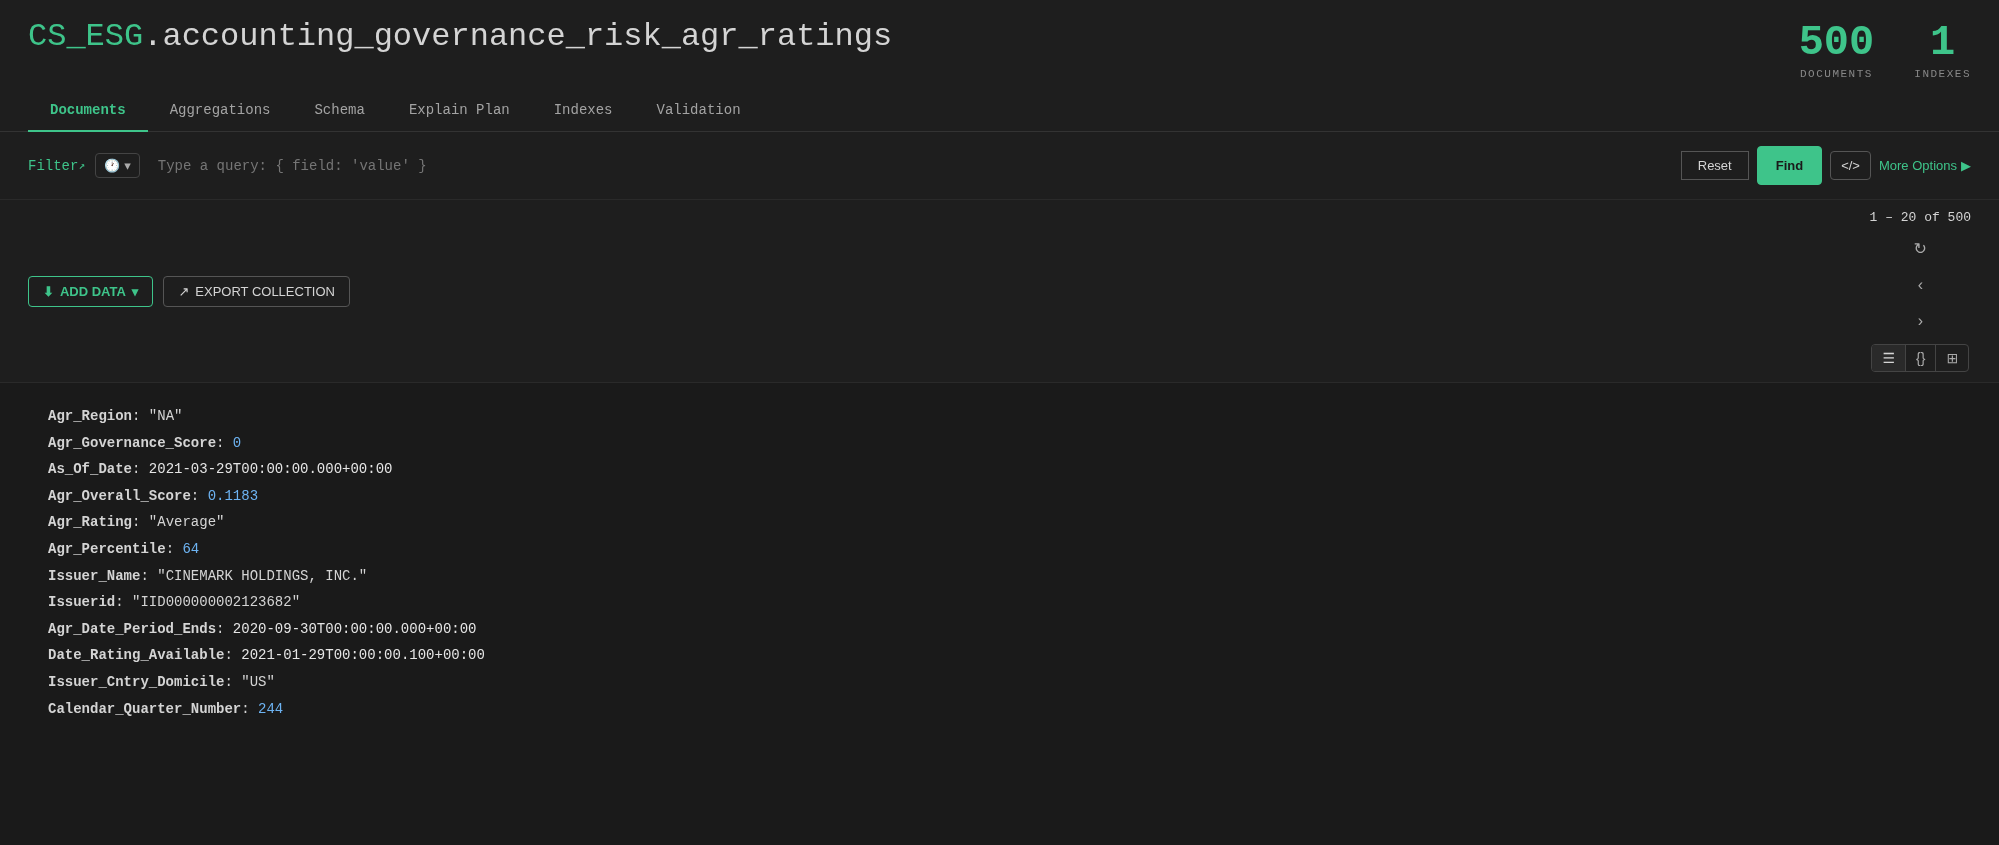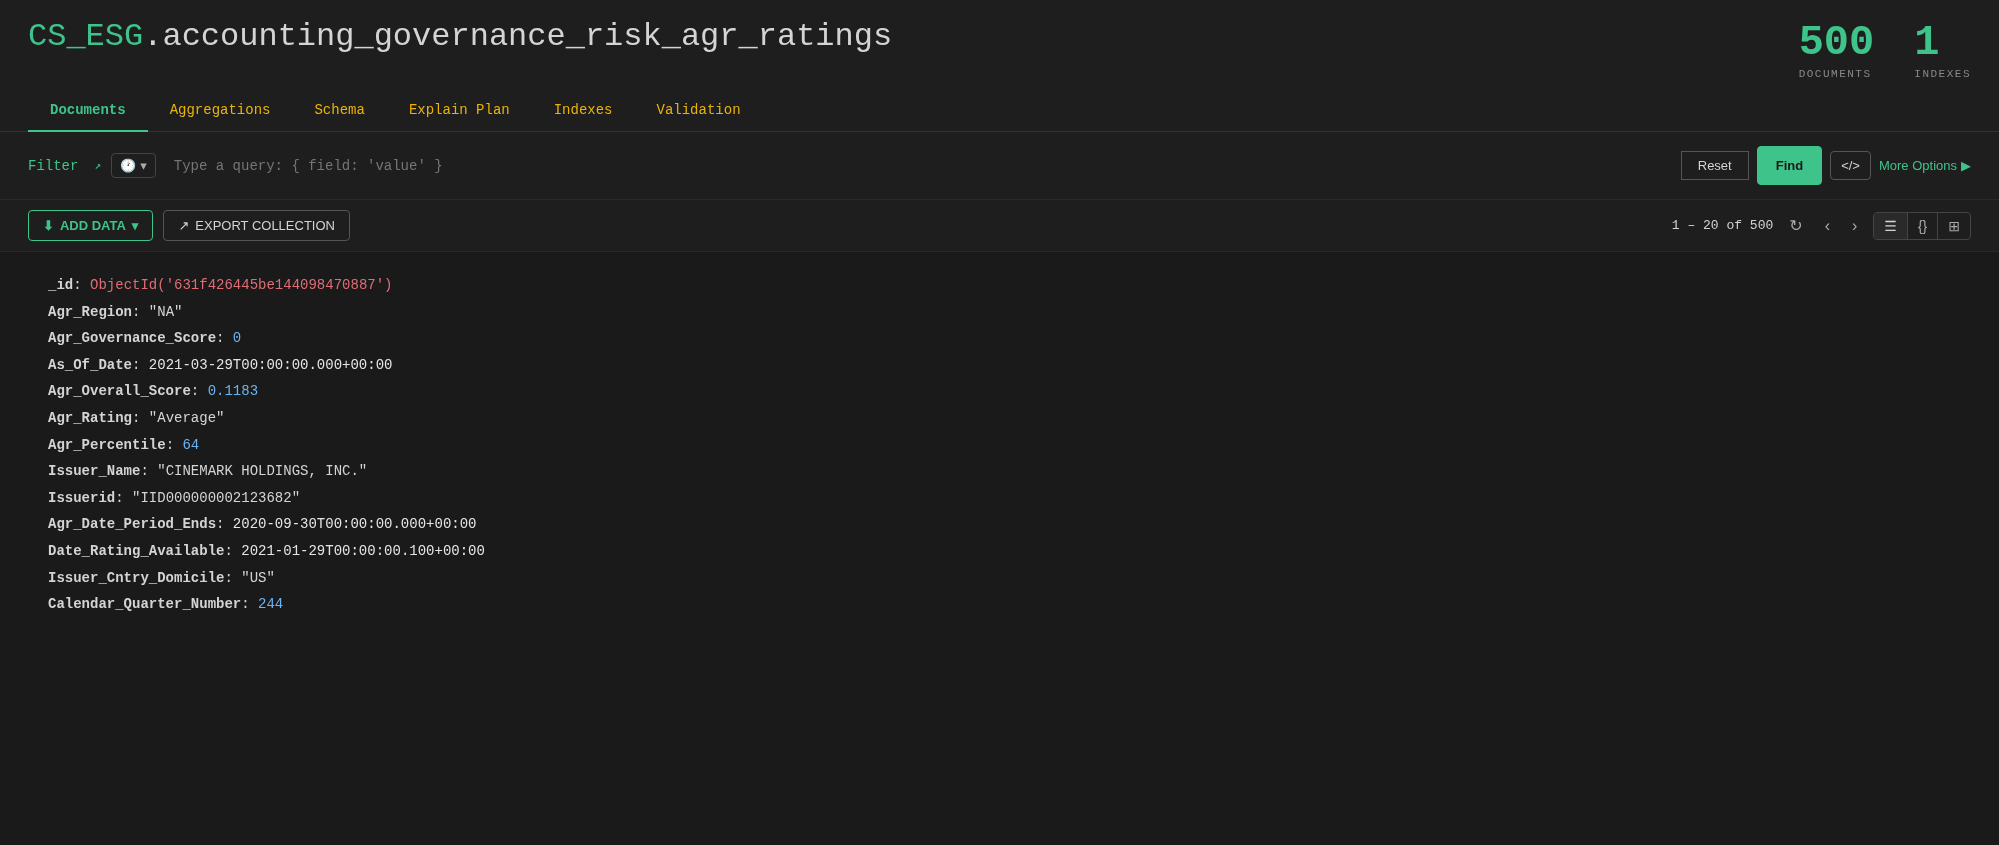--- a/index.html
+++ b/index.html
@@ -30,20 +30,21 @@
       color: #3ec48a;
       font-weight: 400;
     }
     .header-stats {
       display: flex;
       gap: 40px;
       align-items: flex-start;
       padding-top: 4px;
     }
     .stat-block {
+      text-align: center;
     }
     .stat-number {
       font-size: 42px;
       font-weight: 700;
       color: #3ec48a;
       line-height: 1;
     }
     .stat-label {
       font-size: 11px;
       color: #888;
@@ -57,21 +58,21 @@
       display: flex;
       align-items: flex-end;
       padding: 0 28px;
       background-color: #1e1e1e;
       border-bottom: 1px solid #333;
       gap: 0;
     }
     .tab-item {
       padding: 12px 22px;
       font-size: 14px;
-      color: #eab308;
+      color: #a3a3a3;
       cursor: pointer;
       border-bottom: 2px solid transparent;
       margin-bottom: -1px;
       user-select: none;
     }
     .tab-item.active {
       color: #3ec48a;
       border-bottom: 2px solid #3ec48a;
       font-weight: 600;
     }
@@ -83,21 +84,21 @@
       padding: 14px 28px;
       background-color: #1e1e1e;
       border-bottom: 1px solid #2a2a2a;
       gap: 10px;
     }
     .filter-label {
       color: #3ec48a;
       font-size: 14px;
       display: flex;
       align-items: center;
-      gap: 16px;
+      gap: 0;
       cursor: pointer;
     }
     .filter-label .ext-icon {
       font-size: 11px;
       color: #3ec48a;
     }
     .history-btn {
       background: none;
       border: 1px solid #444;
       border-radius: 4px;
@@ -198,20 +199,21 @@
       align-items: center;
       gap: 6px;
     }
     .pagination-area {
       margin-left: auto;
       display: flex;
       align-items: center;
       gap: 10px;
       color: #aaa;
       font-size: 13px;
+      flex-direction: column;
     }
     .pagination-area .page-range { color: #d4d4d4; }
     .icon-btn {
       background: none;
       border: none;
       color: #aaa;
       cursor: pointer;
       font-size: 16px;
       padding: 4px 6px;
       border-radius: 3px;
@@ -324,21 +326,20 @@
     <div class="view-btns">
       <button class="view-btn active" title="List View">☰</button>
       <button class="view-btn" title="JSON View">{}</button>
       <button class="view-btn" title="Table View">⊞</button>
     </div>
   </div>
 </div>
 
 <div class="document-area">
   <div id="doc-fields-container">
-      <div class="doc-field-line"><span class="field-key">_id</span><span class="field-colon">: </span><span class="field-value-objectid">ObjectId('631f426445be144098470887')</span></div>
       <div class="doc-field-line"><span class="field-key">Agr_Region</span><span class="field-colon">: </span><span class="field-value-string">"NA"</span></div>
       <div class="doc-field-line"><span class="field-key">Agr_Governance_Score</span><span class="field-colon">: </span><span class="field-value-number">0</span></div>
       <div class="doc-field-line"><span class="field-key">As_Of_Date</span><span class="field-colon">: </span><span class="field-value-date">2021-03-29T00:00:00.000+00:00</span></div>
       <div class="doc-field-line"><span class="field-key">Agr_Overall_Score</span><span class="field-colon">: </span><span class="field-value-number">0.1183</span></div>
       <div class="doc-field-line"><span class="field-key">Agr_Rating</span><span class="field-colon">: </span><span class="field-value-string">"Average"</span></div>
       <div class="doc-field-line"><span class="field-key">Agr_Percentile</span><span class="field-colon">: </span><span class="field-value-number">64</span></div>
       <div class="doc-field-line"><span class="field-key">Issuer_Name</span><span class="field-colon">: </span><span class="field-value-string">"CINEMARK HOLDINGS, INC."</span></div>
       <div class="doc-field-line"><span class="field-key">Issuerid</span><span class="field-colon">: </span><span class="field-value-string">"IID000000002123682"</span></div>
       <div class="doc-field-line"><span class="field-key">Agr_Date_Period_Ends</span><span class="field-colon">: </span><span class="field-value-date">2020-09-30T00:00:00.000+00:00</span></div>
       <div class="doc-field-line"><span class="field-key">Date_Rating_Available</span><span class="field-colon">: </span><span class="field-value-date">2021-01-29T00:00:00.100+00:00</span></div>

